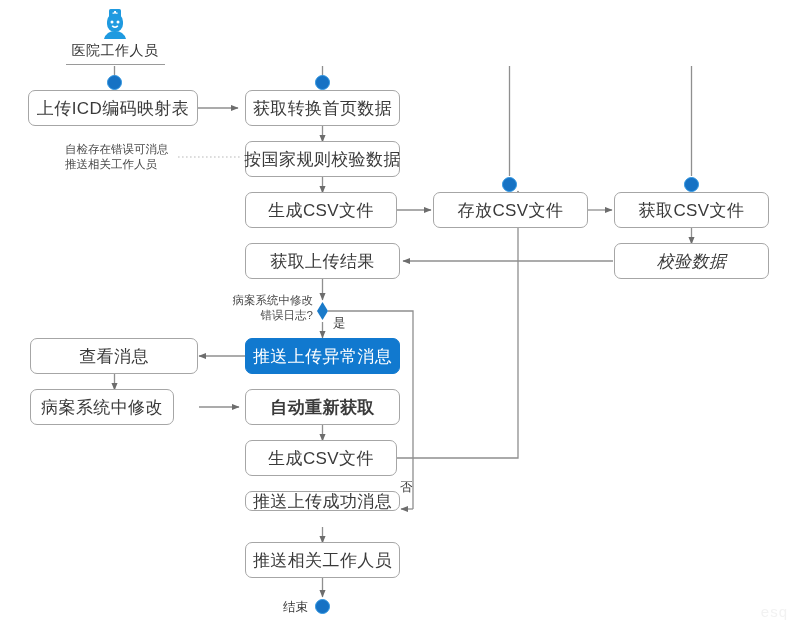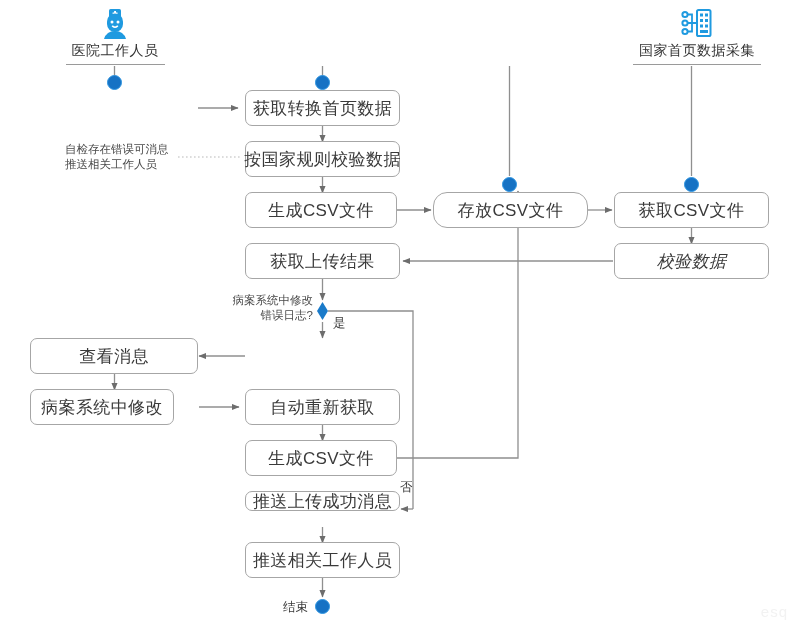--- a/index.html
+++ b/index.html
@@ -183,85 +183,72 @@
         <circle cx="18" cy="14" r="1.5" fill="#ffffff"></circle>
         <path d="M12.5 18.2 q2.5 2 5 0" stroke="#ffffff" stroke-width="1.5" fill="none" stroke-linecap="round"></path>
         <path d="M4 31 q2.5 -8 11 -8 q8.5 0 11 8 z" fill="#1f9ae0"></path>
       </svg>
     </div>
     <div class="lane-title">医院工作人员</div>
   </div>
 
 
 
-  <div class="lane" style="left:608px; top:6px; width:178px;">
-    <div class="lane-icon">
-      <svg width="34" height="32" viewBox="0 0 34 32" xmlns="http://www.w3.org/2000/svg">
-        <rect x="17" y="2" width="13.5" height="26" rx="1.6" fill="none" stroke="#1f9ae0" stroke-width="2"></rect>
-        <rect x="20" y="5.5" width="3" height="3" fill="#1f9ae0"></rect>
-        <rect x="25" y="5.5" width="3" height="3" fill="#1f9ae0"></rect>
-        <rect x="20" y="11" width="3" height="3" fill="#1f9ae0"></rect>
-        <rect x="25" y="11" width="3" height="3" fill="#1f9ae0"></rect>
-        <rect x="20" y="16.5" width="3" height="3" fill="#1f9ae0"></rect>
-        <rect x="25" y="16.5" width="3" height="3" fill="#1f9ae0"></rect>
-        <rect x="20" y="22" width="8" height="3" fill="#1f9ae0"></rect>
-        <circle cx="5" cy="6.5" r="2.6" fill="none" stroke="#1f9ae0" stroke-width="2"></circle>
-        <circle cx="5" cy="15" r="2.6" fill="none" stroke="#1f9ae0" stroke-width="2"></circle>
-        <circle cx="5" cy="23.5" r="2.6" fill="none" stroke="#1f9ae0" stroke-width="2"></circle>
-        <path d="M7.8 6.5 L12 6.5 L12 23.5 L7.8 23.5 M12 15 L7.8 15 M12 15 L17 15" fill="none" stroke="#1f9ae0" stroke-width="1.8"></path>
-      </svg>
-    </div>
-    <div class="lane-title">国家首页数据采集</div>
-  </div>
 
   <div class="dot" style="left:107px; top:75px;"></div>
   <div class="dot" style="left:315px; top:75px;"></div>
   <div class="dot" style="left:502px; top:177px;"></div>
   <div class="dot" style="left:684px; top:177px;"></div>
   <div class="dot" style="left:315px; top:599px;"></div>
 
+  <div class="node" style="left:28px; top:90px; width:170px; height:36px;">
+    <span>上传ICD编码映射表</span>
+  </div>
 
   <div class="node" style="left:245px; top:90px; width:155px; height:36px;">
     <span>获取转换首页数据</span>
   </div>
 
   <div class="node" style="left:245px; top:141px; width:155px; height:36px;">
     <span>按国家规则校验数据</span>
   </div>
 
   <div class="node" style="left:245px; top:192px; width:152px; height:36px;">
     <span>生成CSV文件</span>
   </div>
 
-  <div class="node" style="left:433px; top:192px; width:155px; height:36px;border-radius:14px;">
+  <div class="node" style="left:433px; top:192px; width:155px; height:36px;">
     <span>存放CSV文件</span>
   </div>
 
   <div class="node" style="left:614px; top:192px; width:155px; height:36px;">
     <span>获取CSV文件</span>
   </div>
 
   <div class="node" style="left:245px; top:243px; width:155px; height:36px;">
     <span>获取上传结果</span>
   </div>
 
   <div class="node" style="left:614px; top:243px; width:155px; height:36px;font-style:italic;">
     <span>校验数据</span>
   </div>
 
   <div class="node" style="left:30px; top:338px; width:168px; height:36px;">
     <span>查看消息</span>
   </div>
 
+  <div class="node accent" style="left:245px; top:338px; width:155px; height:36px;">
+    <span>推送上传异常消息</span>
+  </div>
 
   <div class="node" style="left:30px; top:389px; width:144px; height:36px;align-items:center;">
     <span>病案系统中修改</span>
   </div>
 
-  <div class="node" style="left:245px; top:389px; width:155px; height:36px;">
+  <div class="node" style="left:245px; top:389px; width:155px; height:36px;font-weight:bold;">
     <span>自动重新获取</span>
   </div>
 
   <div class="node" style="left:245px; top:440px; width:152px; height:36px;">
     <span>生成CSV文件</span>
   </div>
 
   <div class="node" style="left:245px; top:491px; width:155px; height:20px;">
     <span>推送上传成功消息</span>
   </div>

